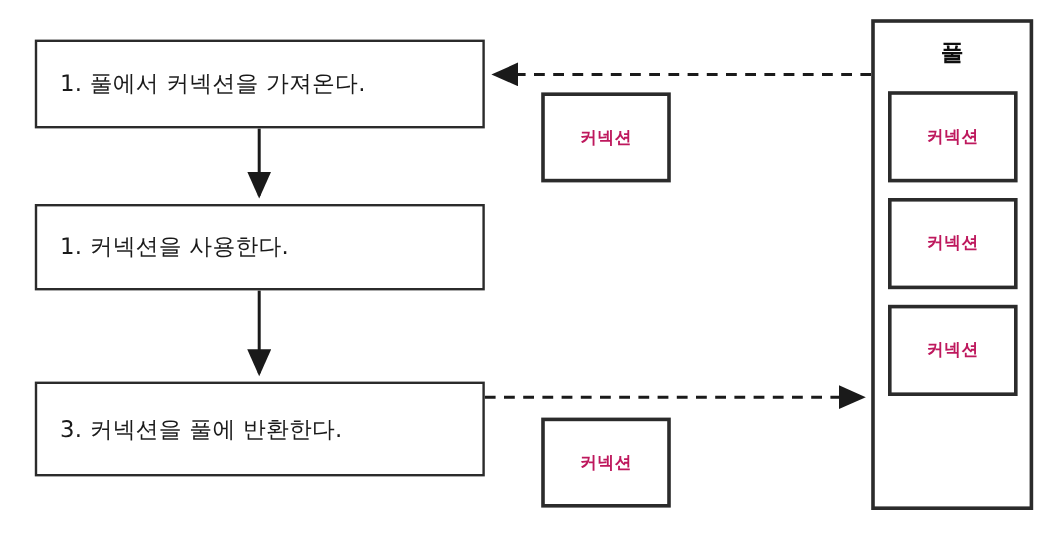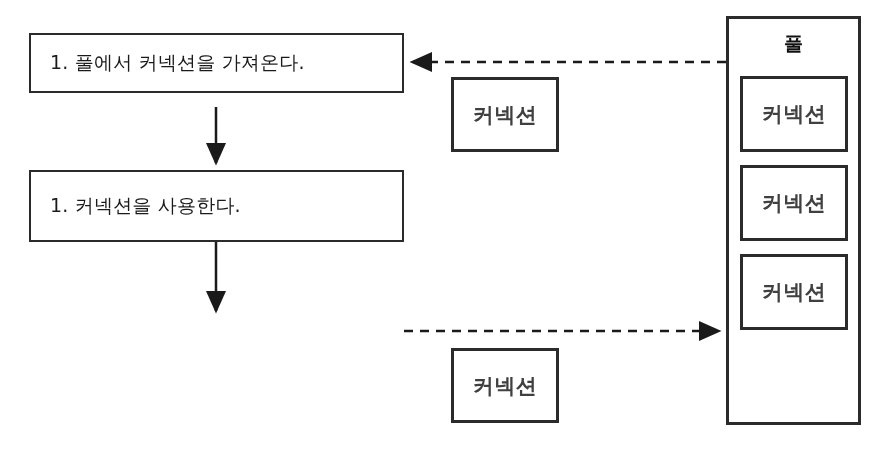--- a/index.html
+++ b/index.html
@@ -37,34 +37,34 @@
     width: 375px;
     padding-left: 19px;
     justify-content: flex-start;
   }
   .step-box .node-label {
     font-size: 19px;
     color: #1a1a1a;
     letter-spacing: 0.2px;
     white-space: nowrap;
   }
-  #step-box-1 { top: 33px;  height: 60px; }
+  #step-box-1 { top: 33px;  height: 74px; }
   #step-box-2 { top: 170px; height: 72px; }
   #step-box-3 { top: 318px; height: 79px; }
 
   .conn-chip {
     width: 108px;
     height: 75px;
     justify-content: center;
     border: 3px solid #2b2b2b;
   }
   .conn-chip .node-label {
-    font-size: 21px;
+    font-size: 14px;
     font-weight: bold;
-    color: #404040;
+    color: #be185d;
     letter-spacing: 0.5px;
   }
   #floating-conn-1 { left: 451px; top: 77px; }
   #floating-conn-2 { left: 451px; top: 348px; }
 
   #pool-box {
     position: absolute;
     left: 726px;
     top: 16px;
     width: 135px;
@@ -117,20 +117,23 @@
   </svg>
 
   <div class="node-box step-box" id="step-box-1">
     <span class="node-label">1. 풀에서 커넥션을 가져온다.</span>
   </div>
 
   <div class="node-box step-box" id="step-box-2">
     <span class="node-label">1. 커넥션을 사용한다.</span>
   </div>
 
+  <div class="node-box step-box" id="step-box-3">
+    <span class="node-label">3. 커넥션을 풀에 반환한다.</span>
+  </div>
 
   <div class="node-box conn-chip" id="floating-conn-1">
     <span class="node-label">커넥션</span>
   </div>
 
   <div class="node-box conn-chip" id="floating-conn-2">
     <span class="node-label">커넥션</span>
   </div>
 
   <div id="pool-box">

